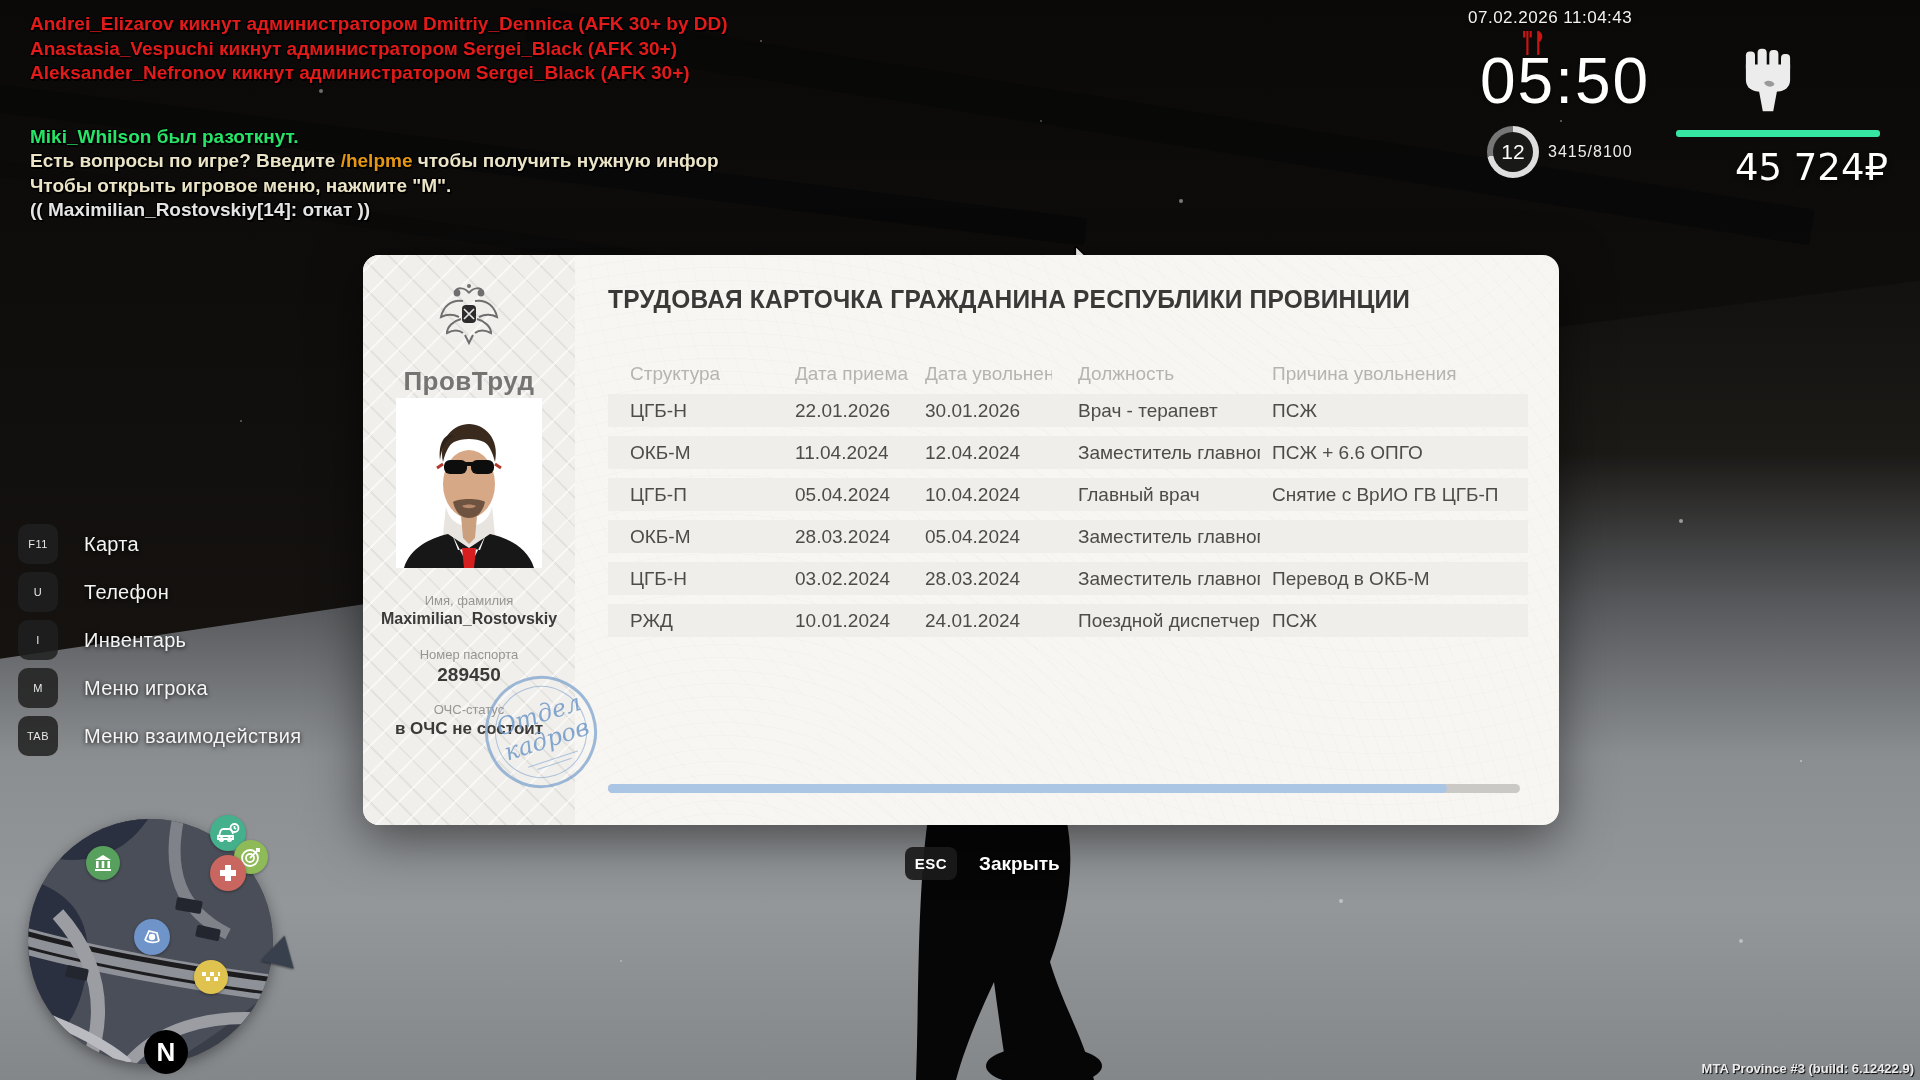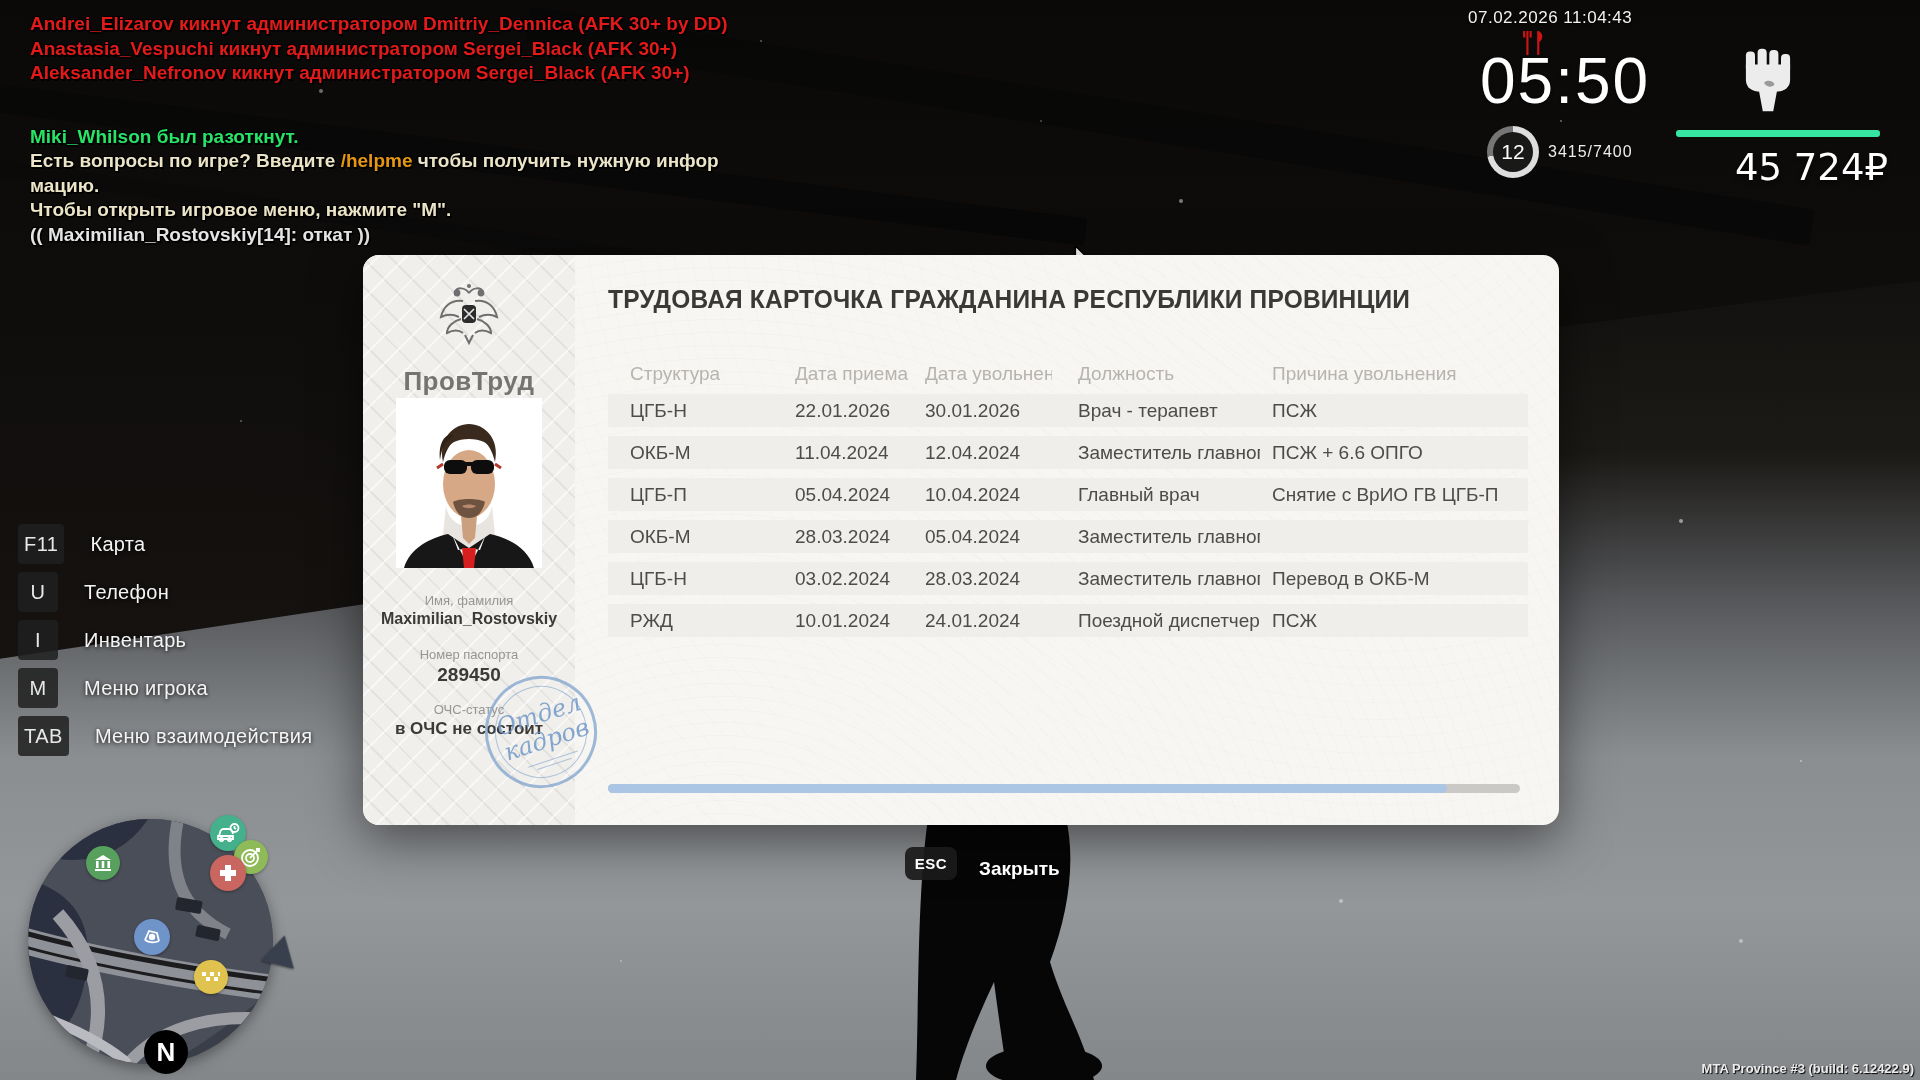--- a/index.html
+++ b/index.html
@@ -74,27 +74,27 @@
   #stamp .lines:after { content:""; position:absolute; left:8px; top:4px; width:36px; border-top:1.5px solid rgba(125,163,205,.6); display:block;}
   #card-title { position:absolute; left:245px; top:30px; font-size:25px; font-weight:bold; color:#3a3938; letter-spacing:.2px; transform:scaleX(.98); transform-origin:left; white-space:nowrap; }
   #thead { position:absolute; left:245px; top:108px; width:920px; height:22px; color:#b7b4b0; font-size:19px; }
   .trow { position:absolute; left:245px; width:920px; height:33px; background:#f0eeea; color:#4e4c49; font-size:19px; line-height:33px; }
   .cell { position:absolute; top:0; height:100%; overflow:hidden; white-space:nowrap; }
   .c0 { left:22px;  width:150px; } .c1 { left:187px; width:122px; } .c2 { left:317px; width:127px; }
   .c3 { left:470px; width:182px; } .c4 { left:664px; width:254px; }
   #scrolltrack { position:absolute; left:245px; top:529px; width:912px; height:9px; border-radius:4.5px; background:#cbc9c6; }
   #scrollfill { height:9px; border-radius:4.5px; }
   
-  #esc-hint { position:absolute; left:905px; top:847px; display:flex; align-items:flex-end; gap:22px; }
+  #esc-hint { position:absolute; left:905px; top:847px; display:flex; align-items:center; gap:22px; }
   #esc-key { width:52px; height:33px; background:rgba(26,26,26,.92); border-radius:8px; color:#fff; font-size:15px; font-weight:bold;
     display:flex; align-items:center; justify-content:center; letter-spacing:.5px; }
   #esc-label { color:#fff; font-size:19px; font-weight:bold; text-shadow:0 1px 3px rgba(0,0,0,.8); }
   
   .bind-row { position:absolute; left:18px; display:flex; align-items:center; }
-  .key-badge { min-width:40px; height:40px; padding:8px 6px; background:rgba(32,32,32,.85); border-radius:4px; color:#e8e8e8; font-size:20px;
+  .key-badge { min-width:40px; height:40px; padding:8px 6px; background:rgba(32,32,32,.85); border-radius:10px; color:#e8e8e8; font-size:11px;
     display:flex; align-items:center; justify-content:center; letter-spacing:.5px; }
   .bind-label { margin-left:26px; color:#f4f4f4; font-size:20px; text-shadow:0 1px 4px rgba(0,0,0,.9); letter-spacing:.3px; }
   
   #minimap { position:absolute; left:28px; top:819px; width:245px; height:245px; }
   #map-circle { position:absolute; inset:0; border-radius:50%; overflow:hidden; background:#474b55; box-shadow:0 4px 14px rgba(0,0,0,.4); }
   .blip { position:absolute; border-radius:50%; display:flex; align-items:center; justify-content:center; box-shadow:0 1px 3px rgba(0,0,0,.35); }
   #compass { position:absolute; left:116px; top:211px; width:44px; height:44px; border-radius:50%; background:#000; color:#fff;
     display:flex; align-items:center; justify-content:center; font-size:26px; font-weight:bold; }
   #player-arrow { position:absolute; left:236px; top:116px; width:0; height:0; border-left:17px solid transparent; border-right:17px solid transparent;
     border-bottom:30px solid #39404d; transform:rotate(14deg); filter:drop-shadow(0 1px 1px rgba(0,0,0,.5)); }
@@ -119,38 +119,37 @@
   </svg>
 
   <div id="chat">
     <div style="color: rgb(227, 26, 26);">Andrei_Elizarov кикнут администратором Dmitriy_Dennica (AFK 30+ by DD)</div>
     <div style="color: rgb(227, 26, 26);">Anastasia_Vespuchi кикнут администратором Sergei_Black (AFK 30+)</div>
     <div style="color: rgb(227, 26, 26);">Aleksander_Nefronov кикнут администратором Sergei_Black (AFK 30+)</div>
     <div style="color: rgb(39, 228, 103); margin-top: 39px;">Miki_Whilson был разоткнут.</div>
     <div style="color: rgb(235, 228, 198);">
       <span>Есть вопросы по игре? Введите </span><span style="color: rgb(230, 151, 18);">/helpme</span><span> чтобы получить нужную инфор</span>
     </div>
-    <div style="color: rgb(235, 228, 198);">мацию.</div>
     <div style="color: rgb(235, 228, 198);">Чтобы открыть игровое меню, нажмите "M".</div>
     <div style="color: rgb(228, 228, 228);">(( Maximilian_Rostovskiy[14]: откат ))</div>
   </div>
 
   <div id="datetime">07.02.2026 11:04:43</div>
   <svg id="hunger" width="26" height="26" viewBox="0 0 22 24">
     <g stroke="#cc1414" stroke-width="2" fill="none">
       <path d="M4 1 V8 M1 1 V7 M7 1 V7 M4 8 V23"></path>
       <path d="M14 1 V23"></path>
     </g>
     <path d="M14 1 C19 3 19 9 14 12 Z" fill="#cc1414"></path>
   </svg>
   <div id="clock">05:50</div>
   <div id="level-ring">
     <div class="inner">12</div>
   </div>
-  <div id="xp">3415/7400</div>
+  <div id="xp">3415/8100</div>
   <svg id="fist" width="52" height="64" viewBox="0 0 40 48">
     <g fill="#ececec">
       <rect x="3" y="2" width="7" height="16" rx="3"></rect>
       <rect x="12" y="0" width="7" height="16" rx="3"></rect>
       <rect x="21" y="1" width="7" height="16" rx="3"></rect>
       <rect x="30" y="4" width="7" height="14" rx="3"></rect>
       <path d="M3 12 H37 V24 C37 30 32 33 26 33 H14 C8 33 3 30 3 24 Z"></path>
       <path d="M13 32 H27 L24 48 H16 Z"></path>
       <circle cx="20" cy="28" r="5" fill="#ececec"></circle>
       <path d="M17 26 C19 24 23 24 25 27 C24 30 18 30 17 26 Z" fill="#9a9a9a"></path>

